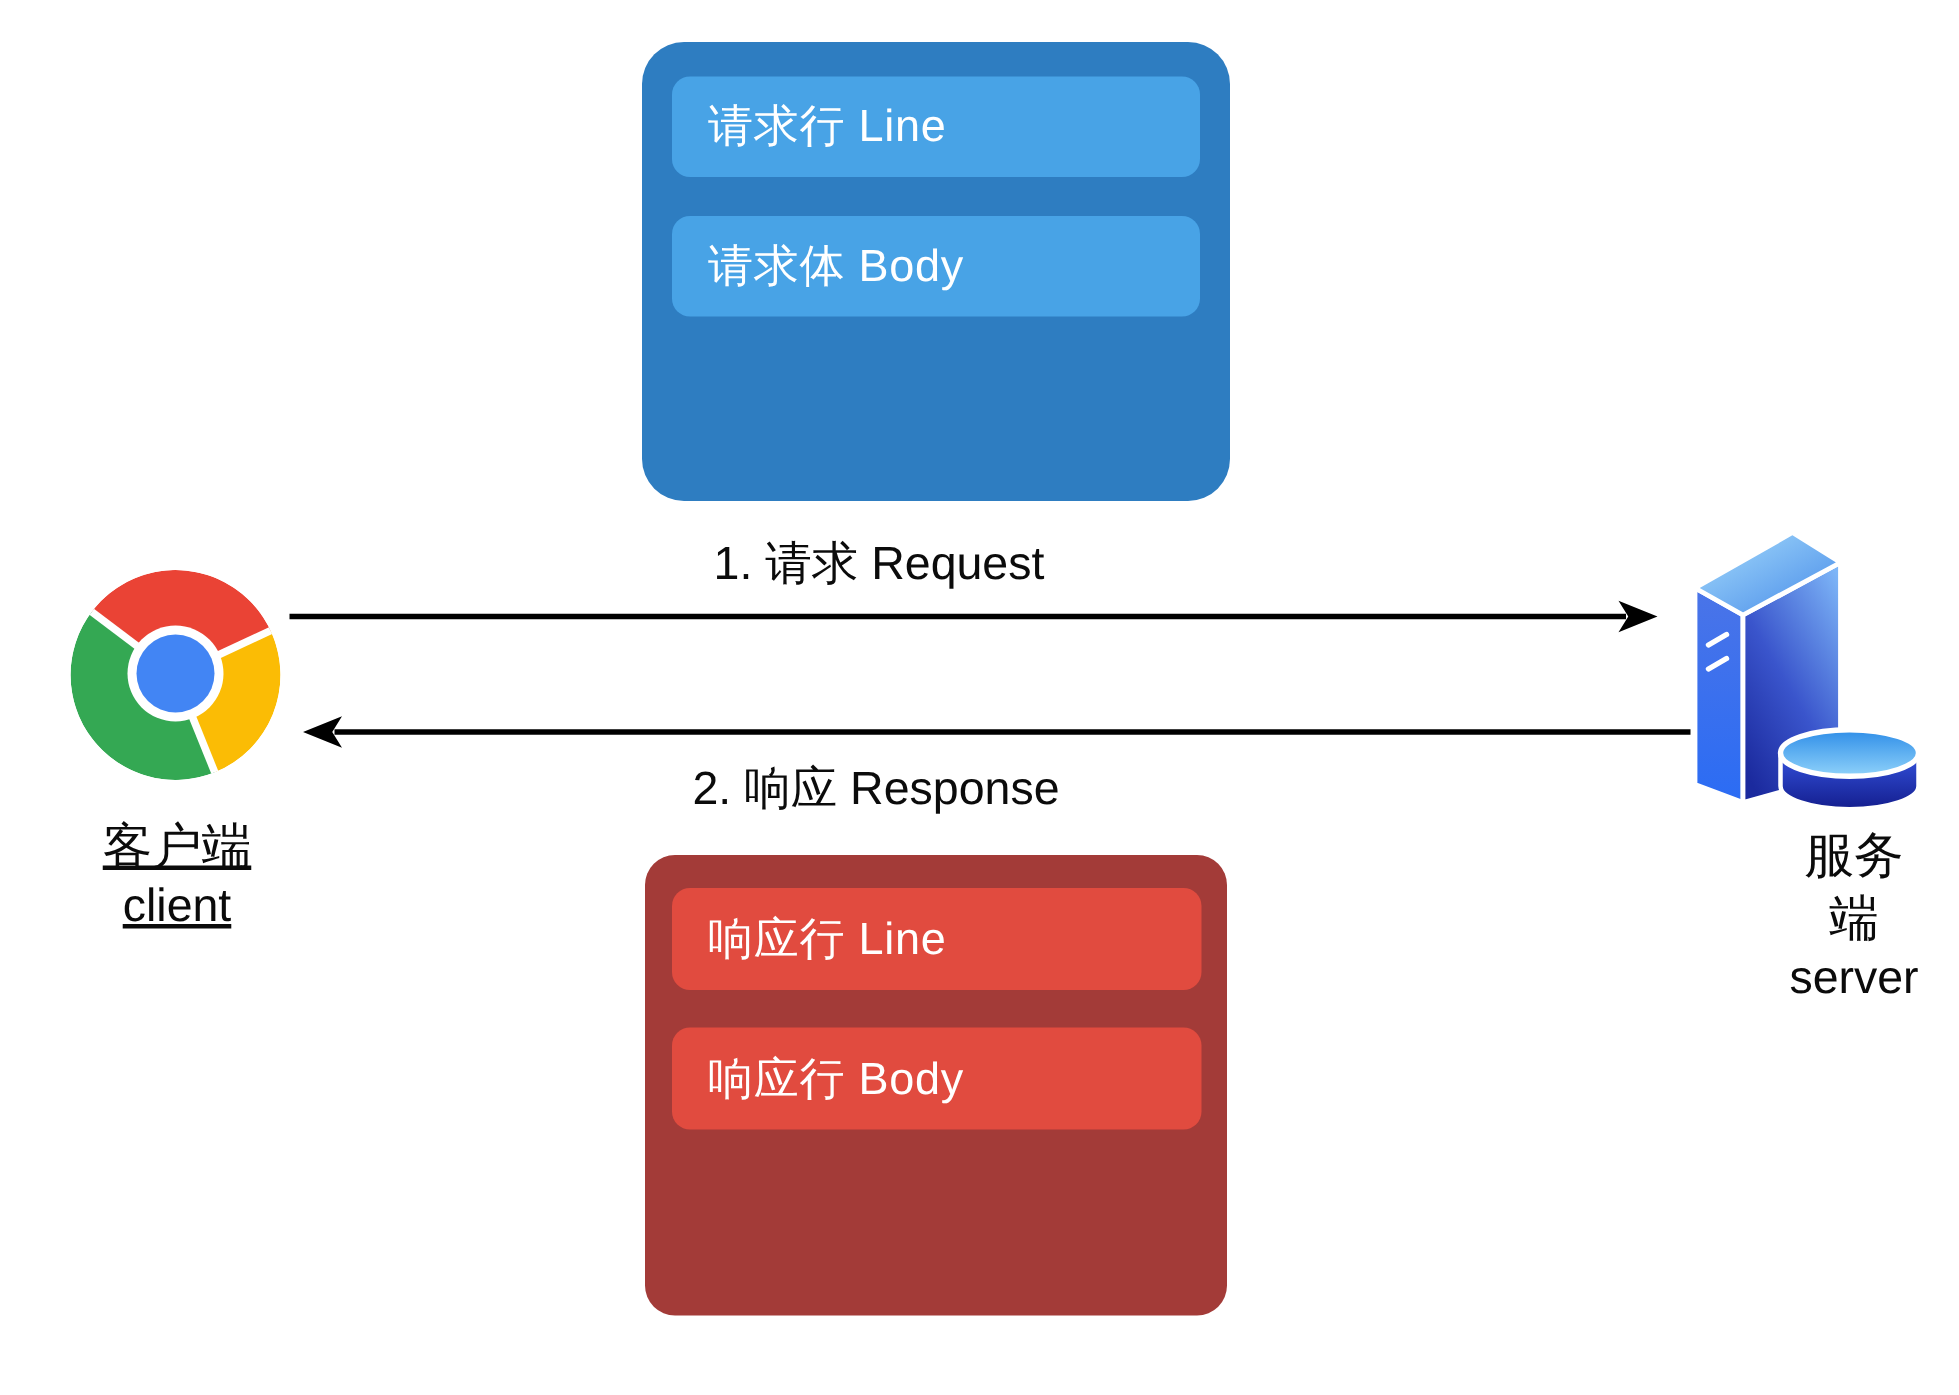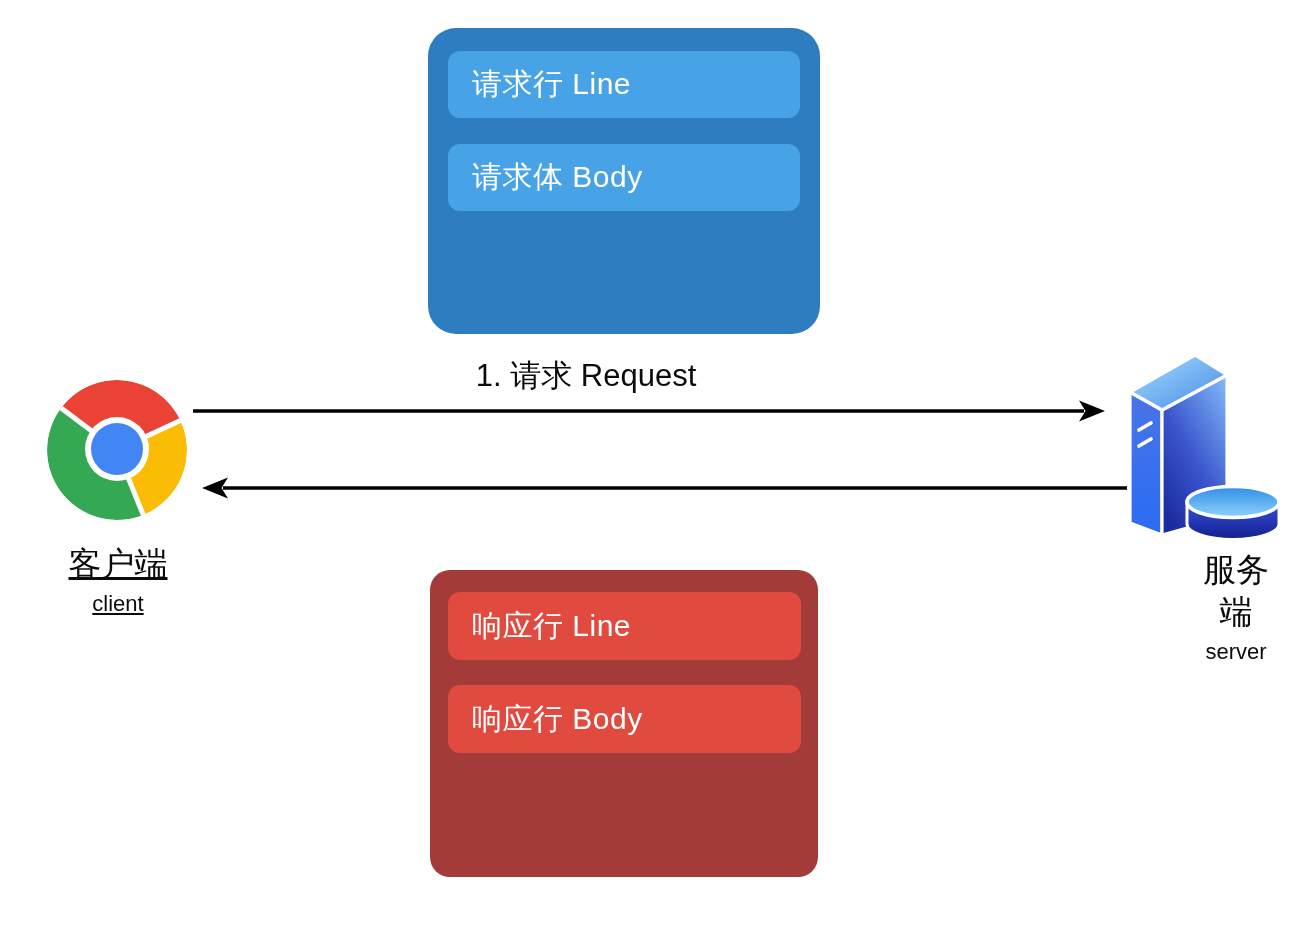--- a/index.html
+++ b/index.html
@@ -28,21 +28,21 @@
   }
   .flow-label.request-label{left:586px;top:355px;}
   .flow-label.response-label{left:584px;top:505px;}
 
   
   .endpoint-label{
     position:absolute;transform:translateX(-50%);text-align:center;
     color:#0b0b0b;font-weight:500;
   }
   .endpoint-label .zh{display:block;font-size:33px;line-height:42px;}
-  .endpoint-label .en{display:block;font-size:22px;line-height:38px;}
+  .endpoint-label .en{display:block;font-size:31px;line-height:38px;}
   .endpoint-label.client-label{left:118px;top:543px;text-decoration:underline;}
   .endpoint-label.server-label{left:1236px;top:549px;}
 
   svg{display:block;}
 </style>
 </head>
 <body>
 
 <div class="canvas">
 
@@ -69,20 +69,21 @@
       <line x1="193" y1="411" x2="1084" y2="411" stroke="#000" stroke-width="3.6"></line>
       <polygon points="1105,411 1079,400.5 1085.5,411 1079,421.5" fill="#000"></polygon>
     </g>
     <g>
       <line x1="1127" y1="488" x2="223" y2="488" stroke="#000" stroke-width="3.6"></line>
       <polygon points="202,488 228,477.5 221.5,488 228,498.5" fill="#000"></polygon>
     </g>
   </svg>
 
   <div class="flow-label request-label">1. 请求 Request</div>
+  <div class="flow-label response-label">2. 响应 Response</div>
 
   <svg class="abs" style="left:45px;top:378px;" width="144" height="144" viewBox="0 0 144 144">
     <defs>
       <clipPath id="chromeClip">
           <circle cx="72" cy="72" r="70"></circle>
         </clipPath>
     </defs>
     <g clip-path="url(#chromeClip)">
 
       <path d="M72,72 L16.1,29.9 A70,70 0 0 1 135.4,42.4 Z" fill="#EA4335"></path>

